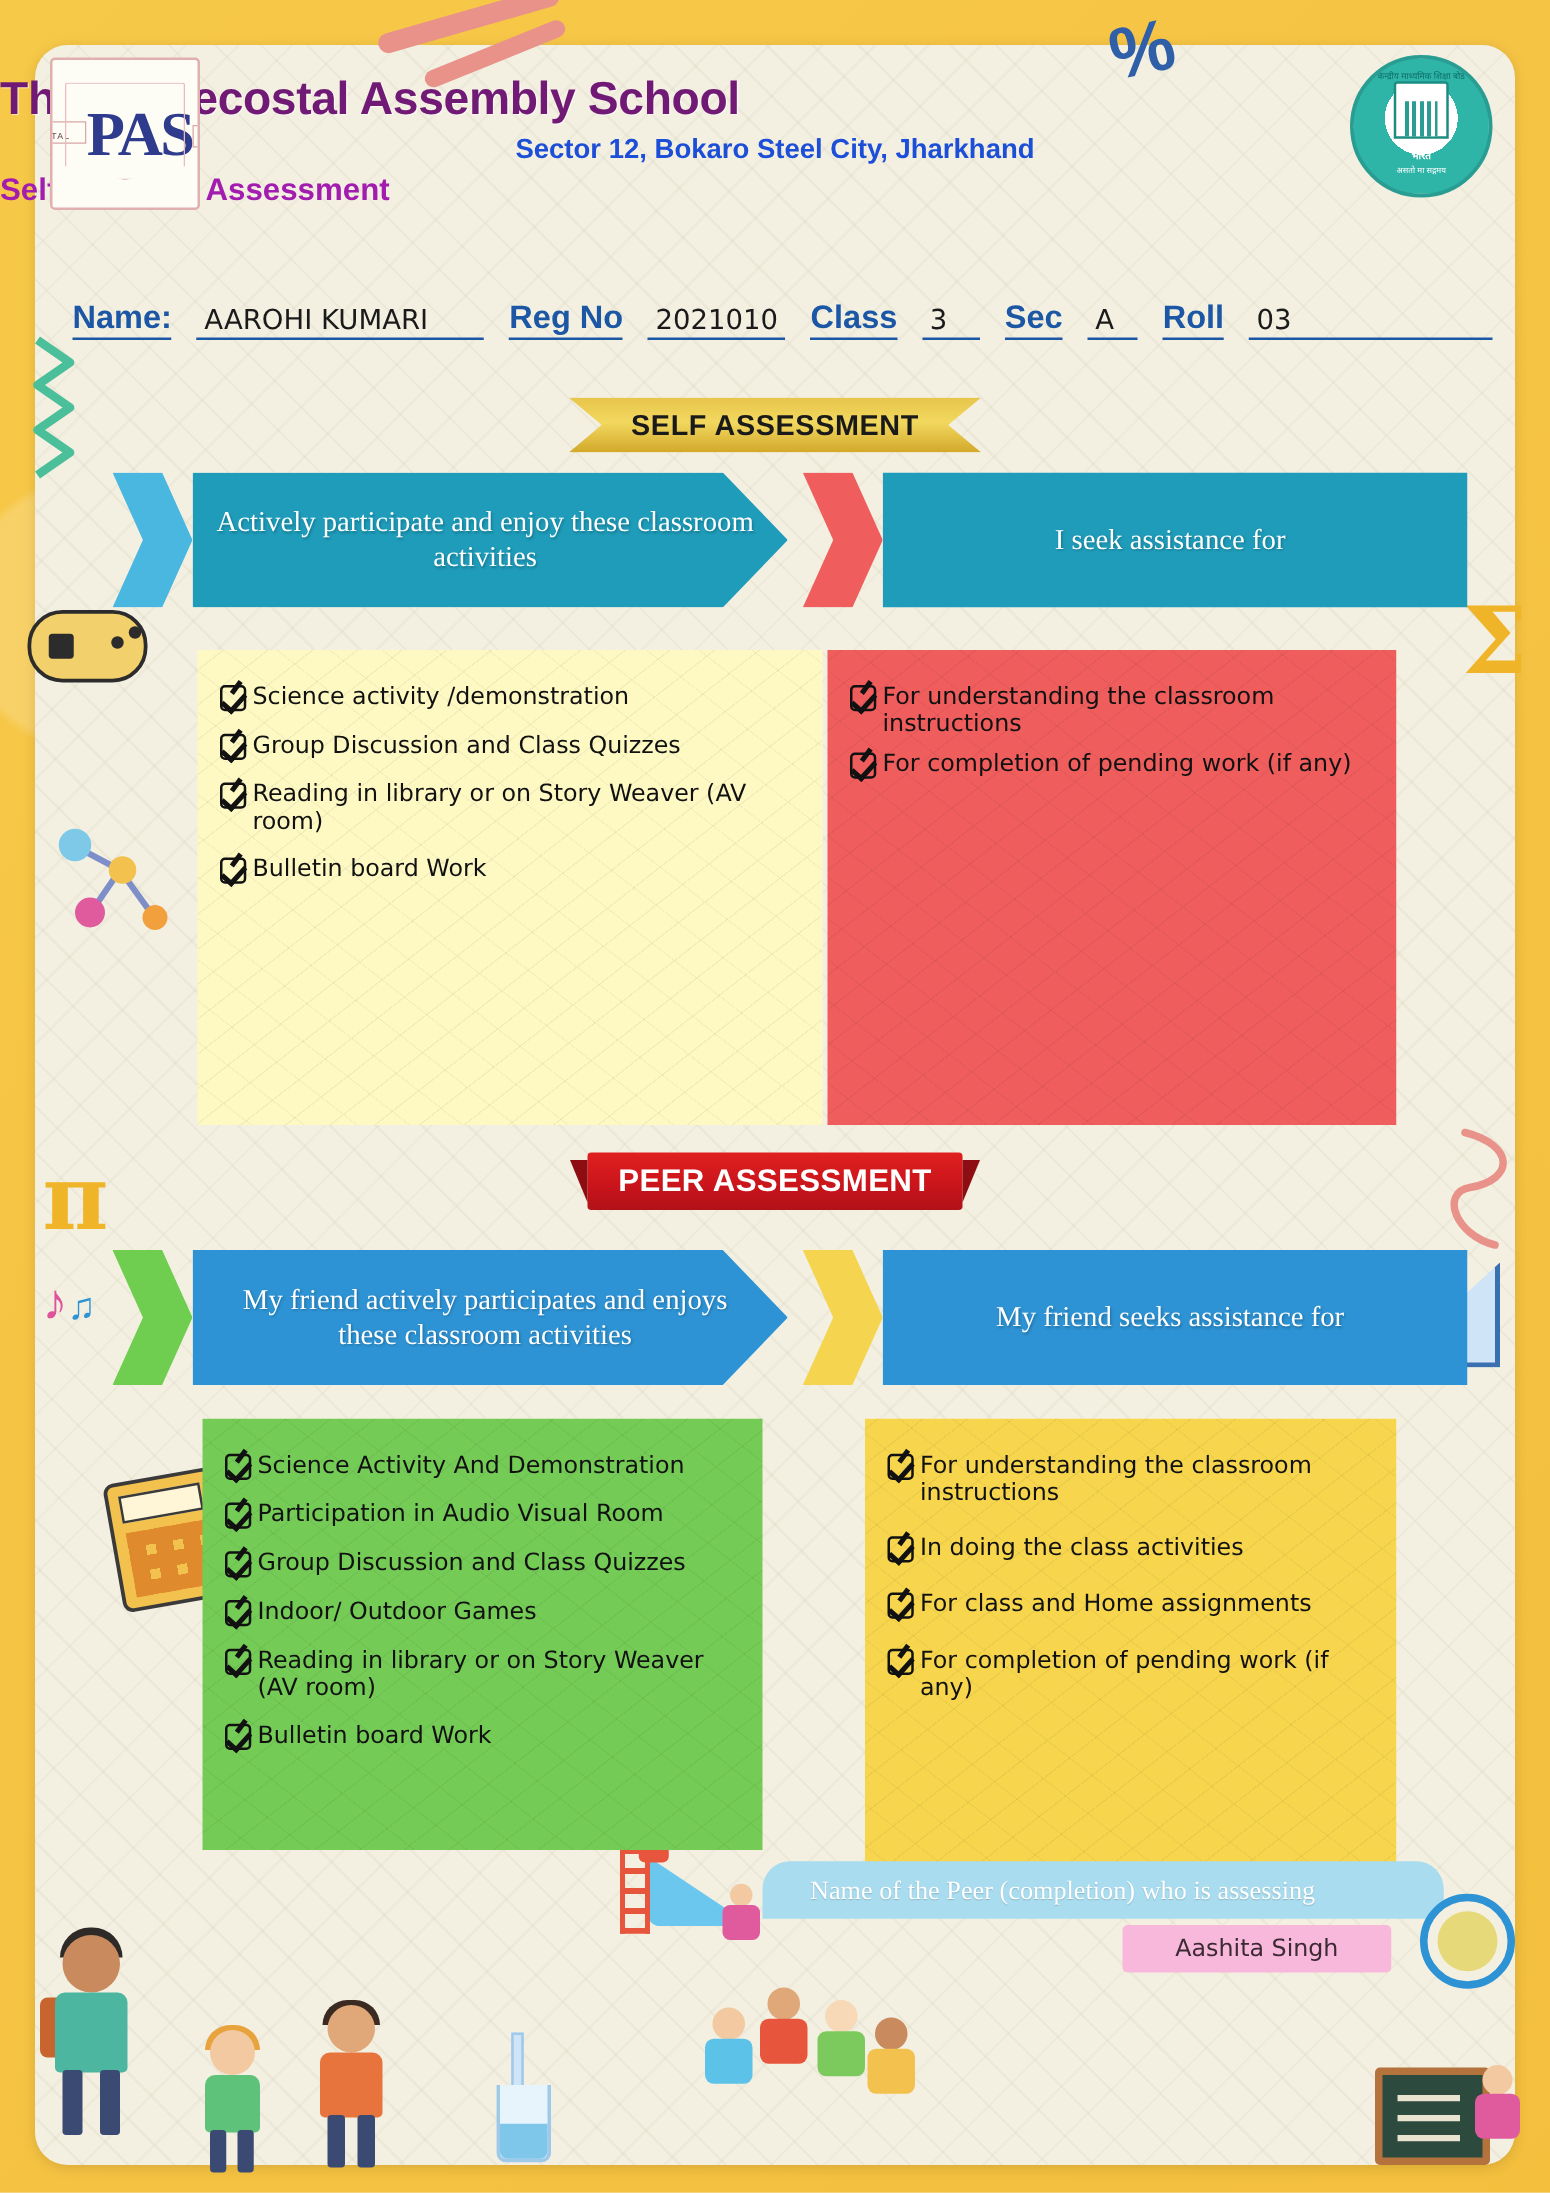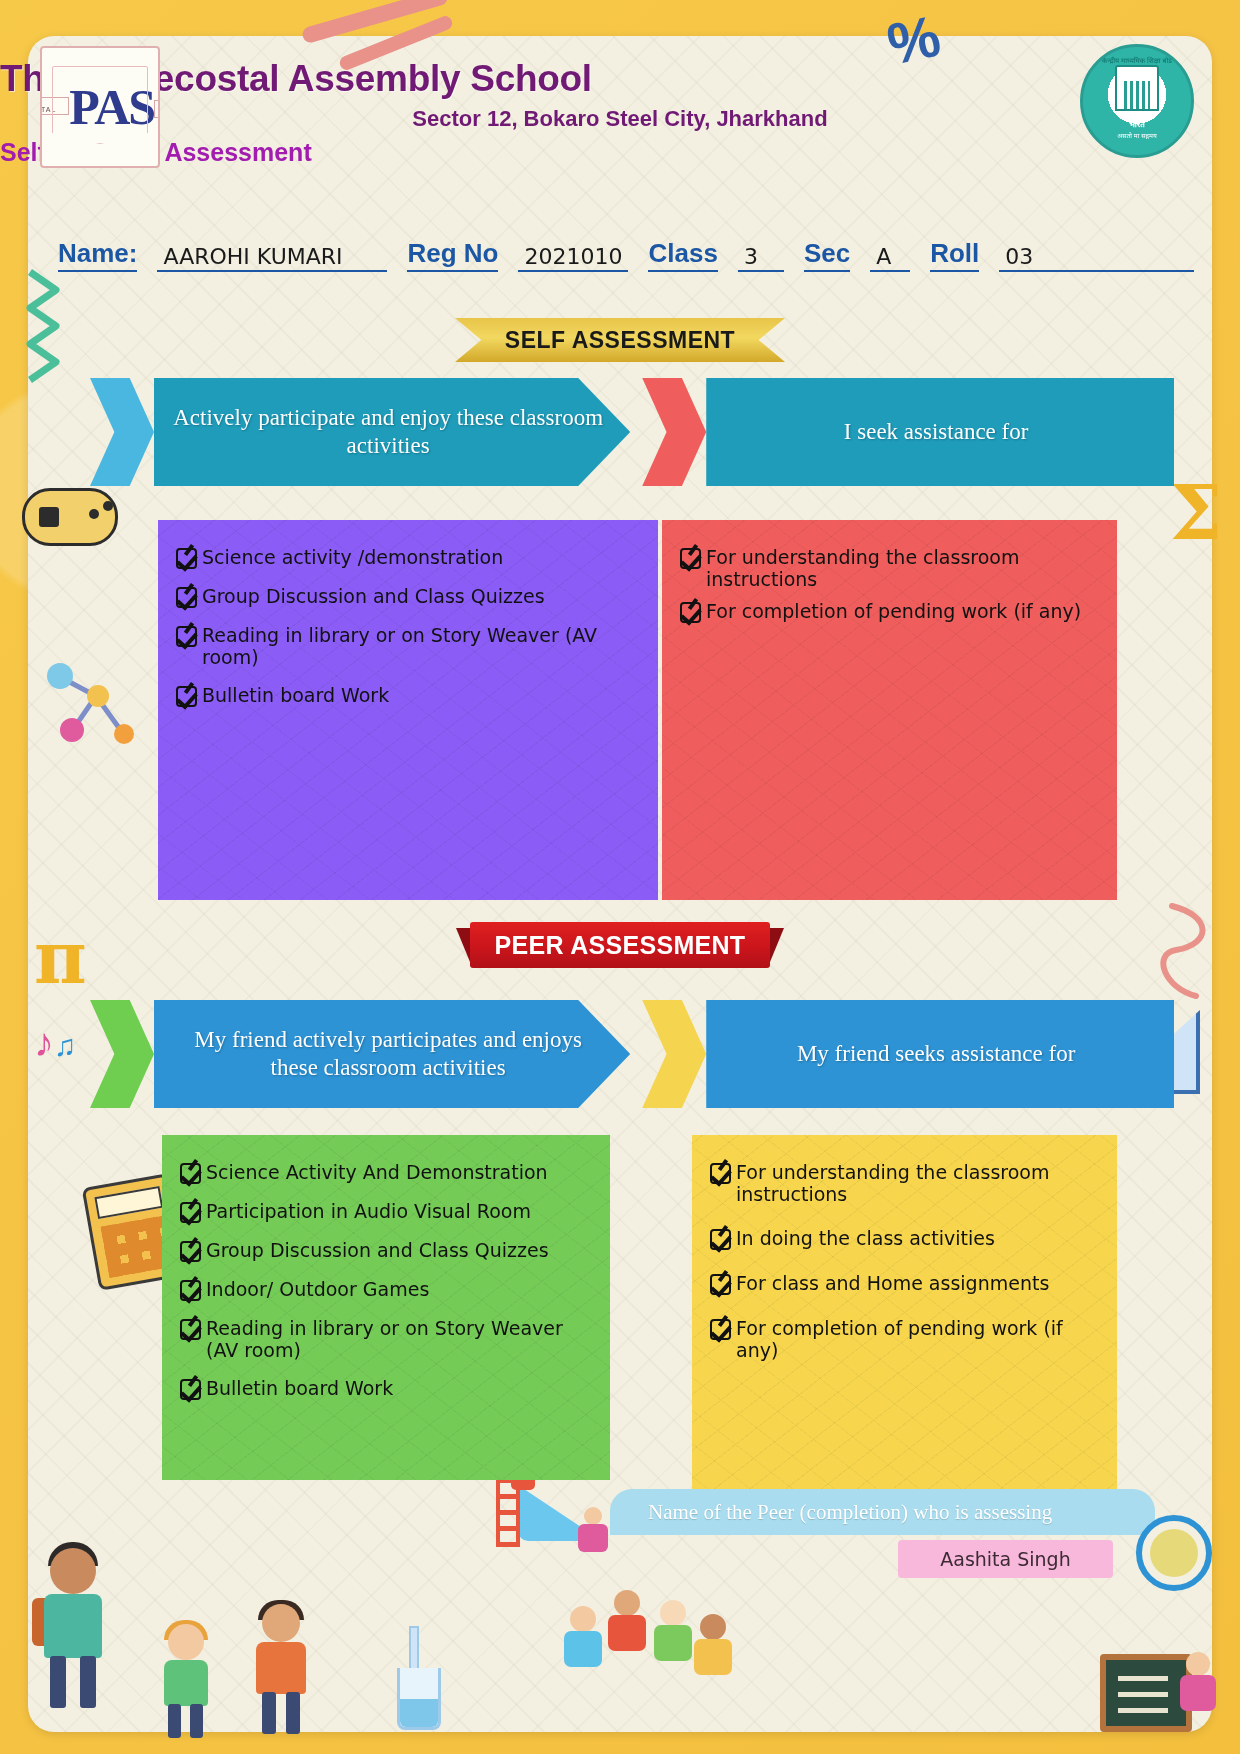--- a/index.html
+++ b/index.html
@@ -84,21 +84,21 @@
   }
   .logo-cbse .cb-in { font-size: 8px; font-weight: bold; color:#fff; margin-top:7px;}
   .logo-cbse .cb-bot { font-size: 6.5px; color: #fff; margin-top: 2px; }
 
   .h-title {
     text-align: left; color: #701a75;
     font-weight: bold; font-size: 37px; letter-spacing: -.3px;
     padding-top: 20px;
     text-shadow: 1px 1px 0 rgba(255,255,255,.6);
   }
-  .h-sub  { text-align:center; color:#701a75; font-weight:bold; font-size:22px; margin-top:6px; }
+  .h-sub  { text-align:center; color:#1d4ed8; font-weight:bold; font-size:22px; margin-top:6px; }
   .h-sub2 { text-align:center; color:#1b57a5; font-weight:bold; font-size:23px; margin-top:9px; letter-spacing:.4px;}
   .h-sub3 { text-align:left; color:#a21caf; font-weight:bold; font-size:25px; margin-top:6px; }
 
   
   .info-row {
     position: absolute; left: 58px; right: 46px; top: 238px;
     display: flex; align-items: flex-end; gap: 20px;
     font-size: 23px;
   }
   .info-lab {
@@ -181,21 +181,21 @@
     position: absolute;
     padding: 26px 18px 20px 18px;
     overflow: hidden;
   }
   .panel::after {
     content:""; position:absolute; inset:0; pointer-events:none;
     background:
       repeating-linear-gradient(-38deg, rgba(0,0,0,.05) 0 1px, transparent 1px 22px),
       repeating-linear-gradient(38deg, rgba(0,0,0,.04) 0 1px, transparent 1px 26px);
   }
-  .panel-self-left  { left: 158px;  top: 520px;  width: 500px;  height: 380px; background:#8b5cf6; }
+  .panel-self-left  { left: 158px;  top: 520px;  width: 500px;  height: 380px; background:#fef9c3; }
   .panel-self-right { left: 662px;  top: 520px;  width: 455px;  height: 380px; background:#ef5d5d; }
   .panel-peer-left  { left: 162px;  top: 1135px; width: 448px;  height: 345px; background:#74cb56; }
   .panel-peer-right { left: 692px;  top: 1135px; width: 425px;  height: 375px; background:#f7d64e; }
 
   .chk-item {
     position: relative; z-index: 1;
     display: flex; align-items: flex-start; gap: 5px;
     font-family: "DejaVu Sans", sans-serif;
     font-size: 19px; color: #111; line-height: 1.16;
     margin-bottom: 16px;

